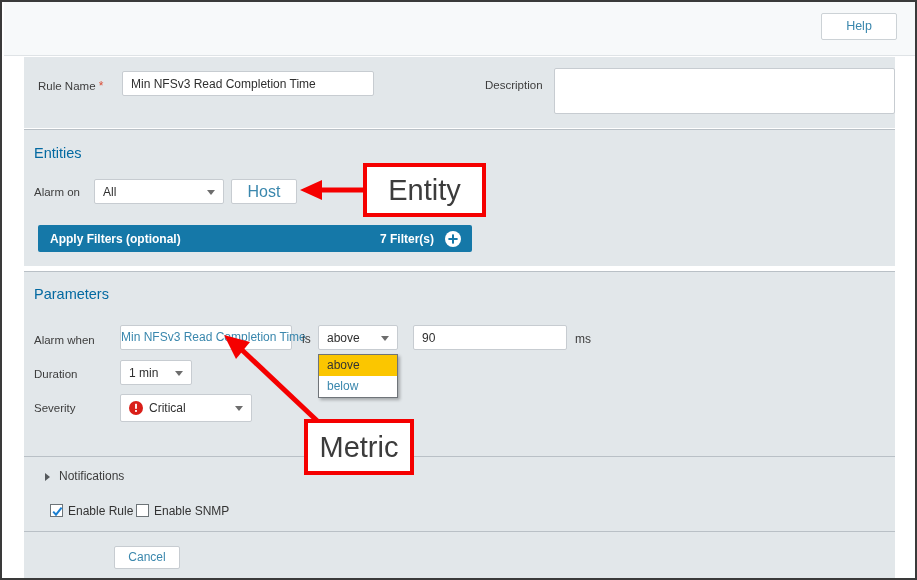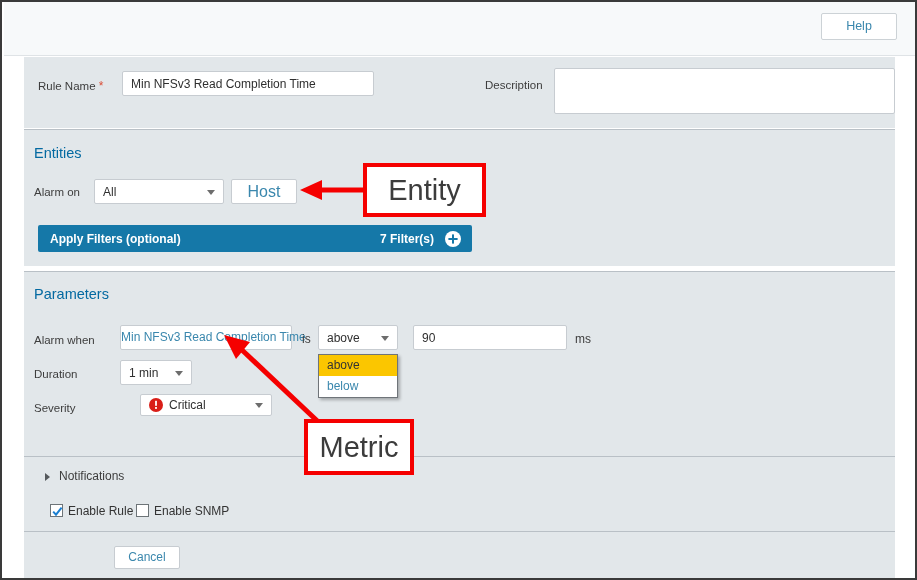--- a/index.html
+++ b/index.html
@@ -413,21 +413,21 @@
     <input class="txtfield" style="left: 389px; top: 53px; width: 154px; height: 25px;" value="90">
     <div class="inline-lbl" style="left:551px; top:60px;">ms</div>
 
     <div class="lbl" style="left:10px; top:96px;">Duration</div>
     <div class="select" style="left:96px; top:88px; width:72px; height:25px;">
       <span class="sel-text">1 min</span>
       <span class="caret"></span>
     </div>
 
     <div class="lbl" style="left:10px; top:130px;">Severity</div>
-    <div class="select" style="left:96px; top:122px; width:132px; height:22px;margin-left:20px;">
+    <div class="select" style="left:96px; top:122px; width:132px; height:28px;">
       <span class="sev-icon">
         <svg width="14" height="14" viewBox="0 0 14 14">
           <circle cx="7" cy="7" r="7" fill="#d91e18"></circle>
           <rect x="6.1" y="2.8" width="1.8" height="5" fill="#ffffff"></rect>
           <rect x="6.1" y="9" width="1.8" height="1.9" fill="#ffffff"></rect>
         </svg>
       </span>
       <span class="sel-text" style="left:28px;">Critical</span>
       <span class="caret"></span>
     </div>

